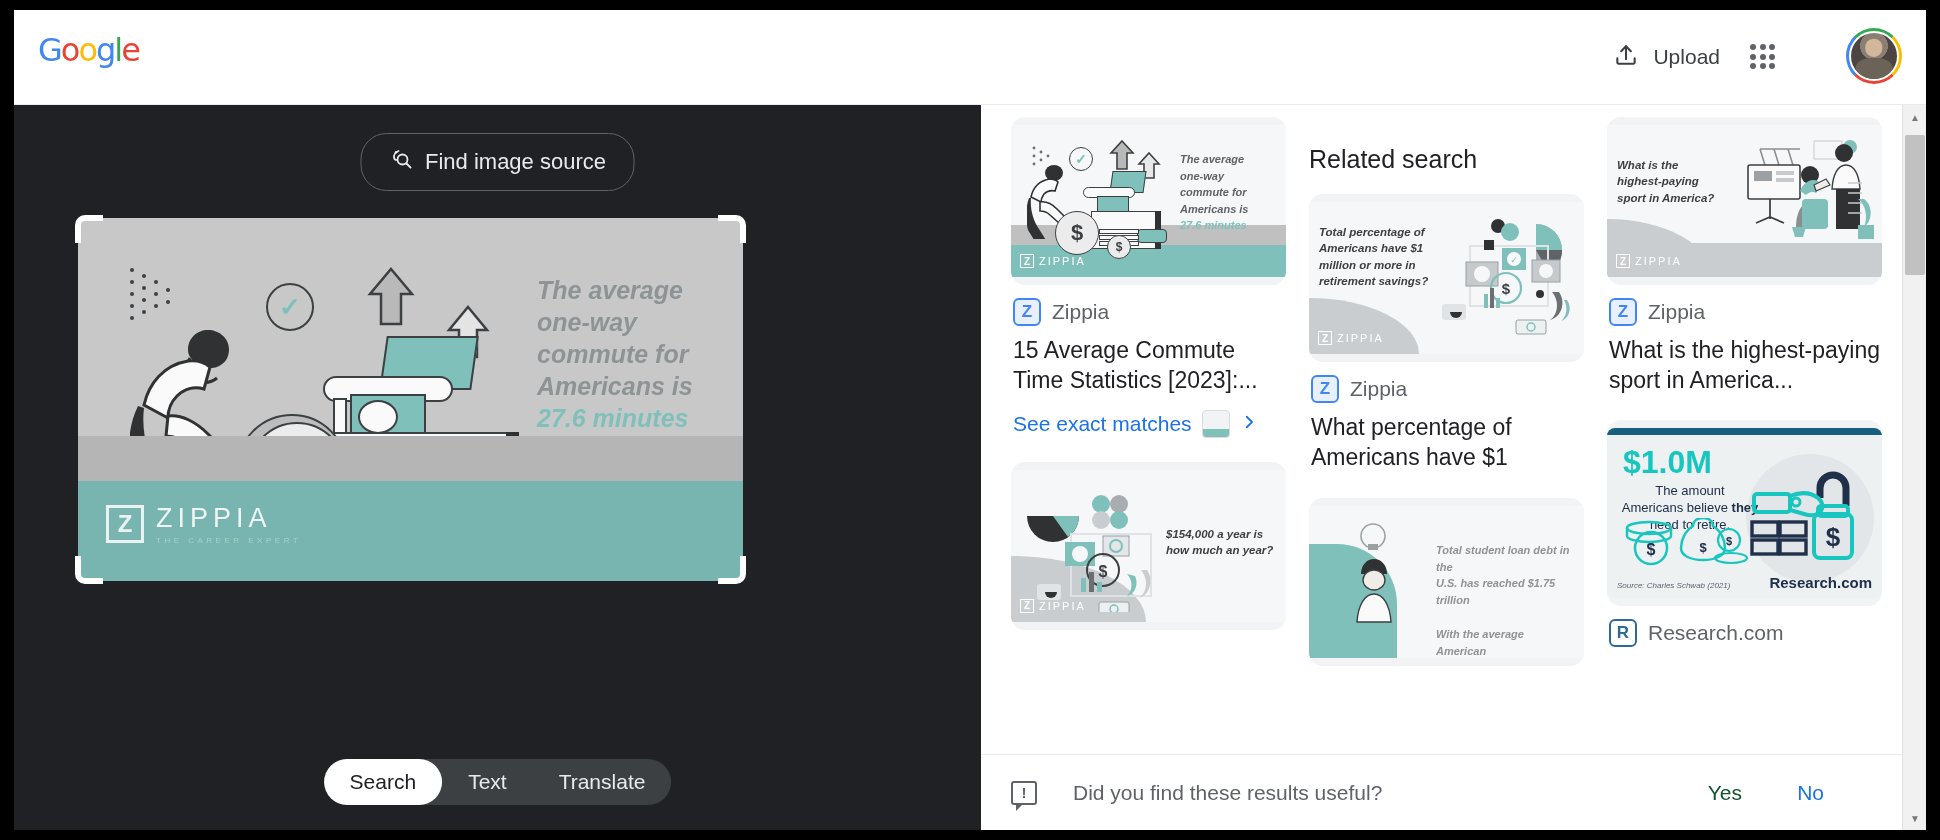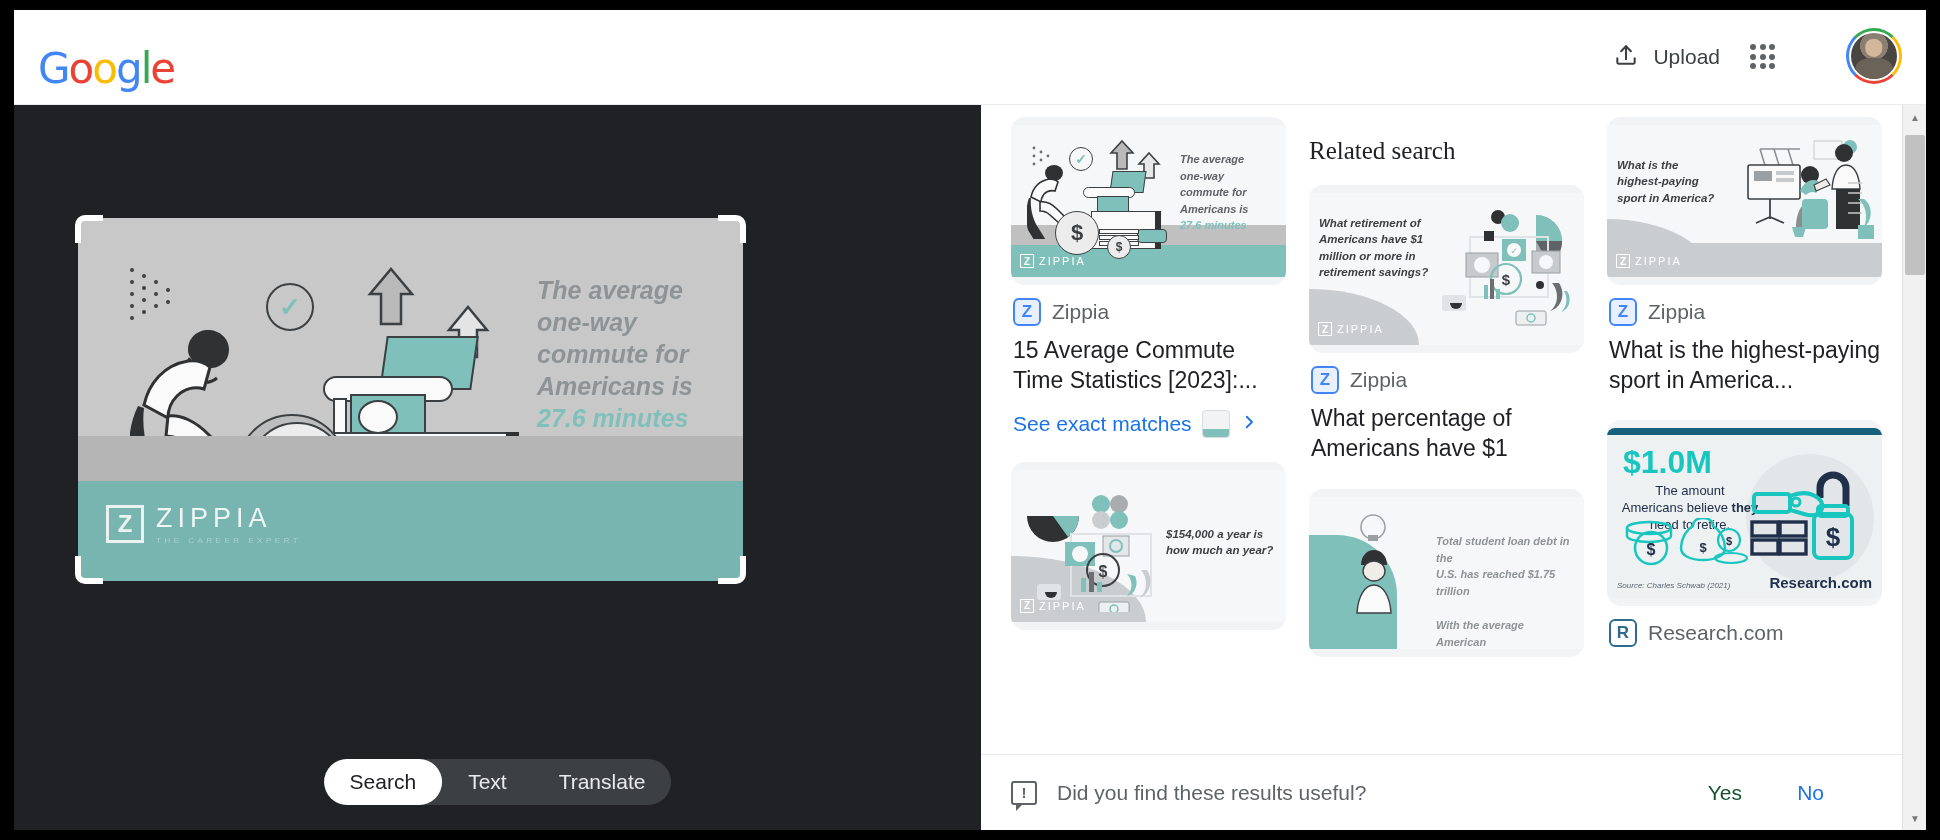--- a/index.html
+++ b/index.html
@@ -18,22 +18,22 @@
   }
 
   
   .header {
     position: absolute; left: 0; top: 0;
     width: 1912px; height: 95px;
     background: #fff;
     border-bottom: 1px solid #e8eaed;
   }
   .google-logo {
-    position: absolute; left: 24px; top: 38px;
-    font-size: 42px; letter-spacing: -2px;
+    position: absolute; left: 24px; top: 24px;
+    font-size: 32px; letter-spacing: -2px;
     font-family: "DejaVu Sans", sans-serif;
     font-weight: 400; line-height: 1;
   }
   .gl-b { color: #4285F4; } .gl-r { color: #EA4335; }
   .gl-y { color: #FBBC05; } .gl-g { color: #34A853; }
 
   .upload-btn {
     position: absolute; right: 200px; top: 24px;
     height: 46px; display: flex; align-items: center; gap: 14px;
     cursor: pointer; padding: 0 6px;
@@ -161,22 +161,22 @@
   .results-scroll {
     position: absolute; left: 0; top: 0;
     width: 902px; height: 650px; overflow: hidden;
   }
   .cols {
     position: absolute; left: 30px; top: 12px;
     display: flex; gap: 23px;
   }
   .col { width: 275px; }
   .related-title {
-    font-size: 25px; color: #202124; margin: 20px 0 20px 0;
-    font-family: Liberation Serif, serif;
+    font-size: 25px; color: #202124; margin: 28px 0 20px 0;
+    font-family: Liberation Sans, sans-serif;
   }
   .chip {
     display: flex; align-items: center; justify-content: space-between;
     background: #f1f3f4; border-radius: 14px; padding: 14px 14px;
     margin-bottom: 22px; cursor: pointer; gap: 10px;
   }
   .chip-label { font-size: 23px; color: #202124; }
   .chip-thumb {
     width: 64px; height: 58px; border-radius: 10px; flex: none;
     background: linear-gradient(#f4f5f6 0 68%, #7fc0bb 68% 100%);
@@ -291,21 +291,21 @@
     margin-left: 30px; width: 26px; height: 24px;
     border: 2px solid #5f6368; border-radius: 3px;
     position: relative; display: flex; align-items: center; justify-content: center;
     font-size: 15px; color: #5f6368; font-weight: bold;
   }
   .fb-icon::after {
     content: ''; position: absolute; left: 3px; bottom: -8px;
     width: 0; height: 0;
     border-left: 7px solid #5f6368; border-bottom: 7px solid transparent;
   }
-  .fb-text { margin-left: 20px; font-size: 21px; color: #5f6368; }
+  .fb-text { margin-left: 36px; font-size: 21px; color: #5f6368; }
   .fb-yes { position: absolute; right: 160px; font-size: 21px; color: #14532d; cursor: pointer; }
   .fb-no { position: absolute; right: 78px; font-size: 21px; color: #1a73e8; cursor: pointer; }
 
   
   .scrollbar {
     position: absolute; right: 0; top: 95px;
     width: 24px; height: 725px; background: #f1f1f1;
     border-left: 1px solid #e0e0e0;
   }
   .sb-arrow {
@@ -353,20 +353,31 @@
         <i></i>
     </div>
 
     <div class="avatar">
       <div class="avatar-inner"></div>
     </div>
   </div>
 
   <div class="left-panel">
 
+    <div class="find-source-btn">
+      <span>
+        <svg width="24" height="24" viewBox="0 0 24 24" fill="none" stroke="#e8eaed" stroke-width="1.8">
+          <circle cx="13" cy="12.5" r="5"></circle>
+          <path d="M17 16.5 21 20.5" stroke-linecap="round"></path>
+          <path d="M9 4c-3 1-5 4-4.4 7 .2 1.2 1 2 2 2" stroke-linecap="round"></path>
+          <circle cx="6.6" cy="5.2" r="1.3" fill="#e8eaed" stroke="none"></circle>
+        </svg>
+      </span>
+      <span>Find image source</span>
+    </div>
 
     <div class="img-stage">
       <div class="img-inner">
 
         <svg style="position:absolute;left:50px;top:48px" width="44" height="62">
           <g fill="#3c4043">
             <circle cx="4" cy="4" r="2"></circle>
               <circle cx="4" cy="16" r="2"></circle>
               <circle cx="4" cy="28" r="2"></circle>
               <circle cx="4" cy="40" r="2"></circle>
@@ -572,21 +583,21 @@
 
         <div class="col">
           <div class="related-title">Related search</div>
 
 
           <div class="card">
             <div class="card-thumb">
               <div class="thumb-img" style="height:152px">
                 <div class="ti-blob" style="width:110px;height:56px"></div>
                 <div class="ti-text" style="left:10px;top:22px;width:130px;font-size:11.5px;line-height:1.42;color:#3c4043">
-                  <div>What retirement of</div>
+                  <div>Total percentage of</div>
                   <div>Americans have $1</div>
                   <div>million or more in</div>
                   <div>retirement savings?</div>
                 </div>
                 <svg style="position:absolute;right:4px;top:14px" width="140" height="126" viewBox="0 0 140 126">
                   <circle cx="58" cy="10" r="7" fill="#2f3133"></circle>
                     <circle cx="70" cy="16" r="9" fill="#7fc0bb"></circle>
                   <path d="M96 8a26 26 0 1 1 0 52Z" fill="#a9adaf"></path>
                     <path d="M96 8a26 26 0 0 1 26 26H96Z" fill="#7fc0bb"></path>
                   <path d="M96 34h26a26 26 0 0 1-13 23Z" fill="#5f6368"></path>

